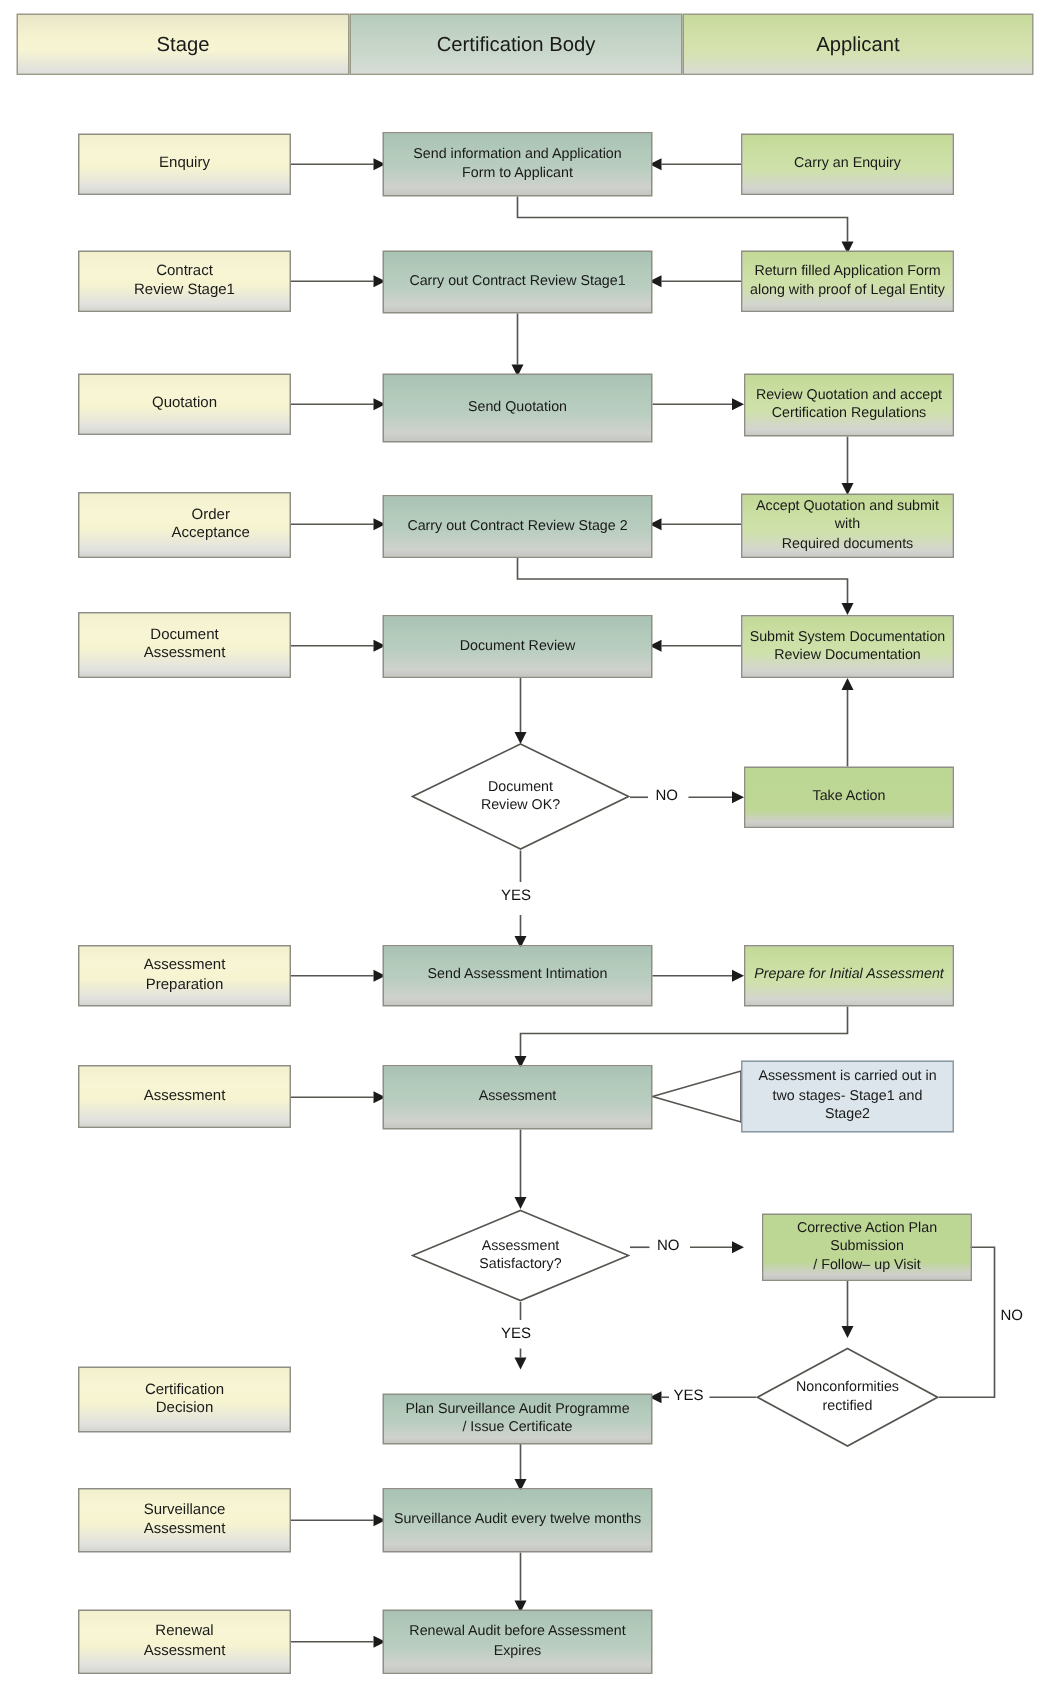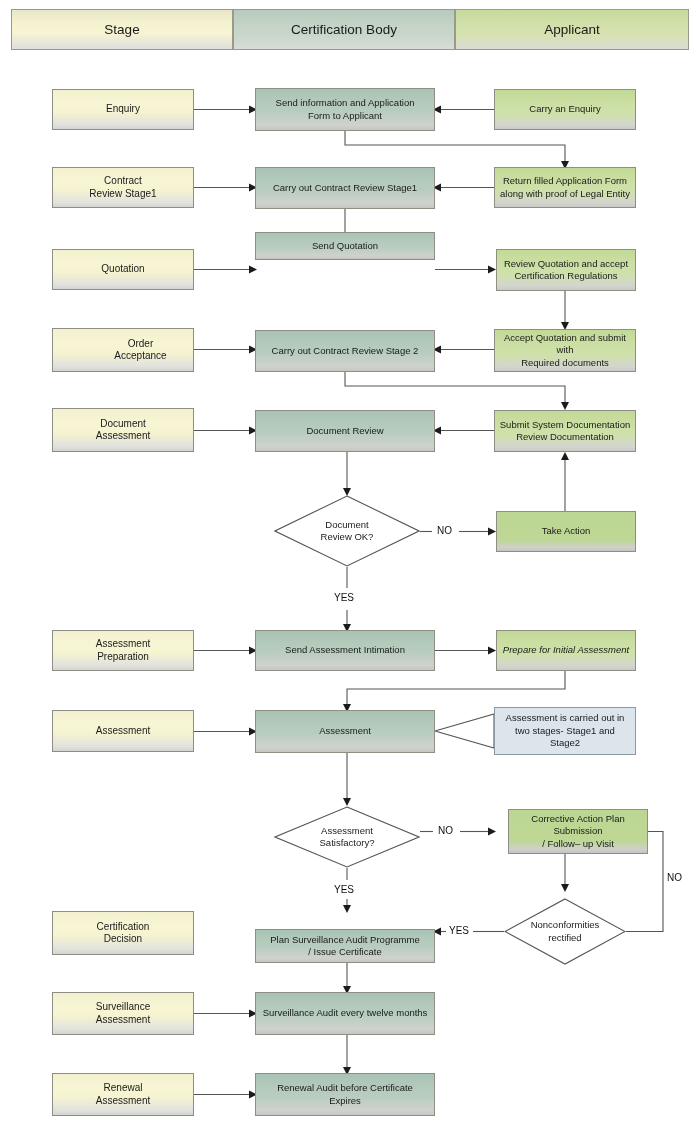--- a/index.html
+++ b/index.html
@@ -259,21 +259,21 @@
     <span>Carry out Contract Review Stage1</span>
   </div>
   <div class="node n-app" style="left:494px;top:167px;width:142px;height:41px;">
     <span>Return filled Application Form
 along with proof of Legal Entity</span>
   </div>
 
   <div class="node n-stage" style="left:52px;top:249px;width:142px;height:41px;">
     <span>Quotation</span>
   </div>
-  <div class="node n-cb" style="left:255px;top:232px;width:180px;height:28px;">
+  <div class="node n-cb" style="left:255px;top:249px;width:180px;height:46px;">
     <span>Send Quotation</span>
   </div>
   <div class="node n-app" style="left:496px;top:249px;width:140px;height:42px;">
     <span>Review Quotation and accept
 Certification Regulations</span>
   </div>
 
   <div class="node n-stage" style="left:52px;top:328px;width:142px;height:44px;padding-left:39px;">
     <span>Order
 Acceptance</span>
@@ -377,17 +377,17 @@
   </div>
   <div class="node n-cb" style="left:255px;top:992px;width:180px;height:43px;">
     <span>Surveillance Audit every twelve months</span>
   </div>
 
   <div class="node n-stage" style="left:52px;top:1073px;width:142px;height:43px;">
     <span>Renewal
 Assessment</span>
   </div>
   <div class="node n-cb" style="left:255px;top:1073px;width:180px;height:43px;">
-    <span>Renewal Audit before Certificate
+    <span>Renewal Audit before Assessment
 Expires</span>
   </div>
 
 </div>
 
 </body></html>

